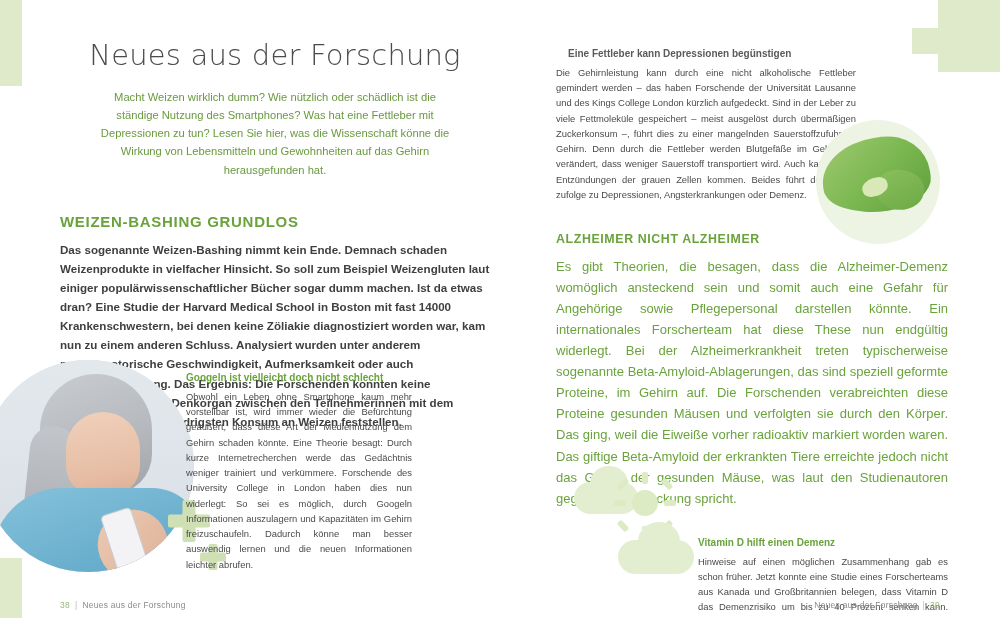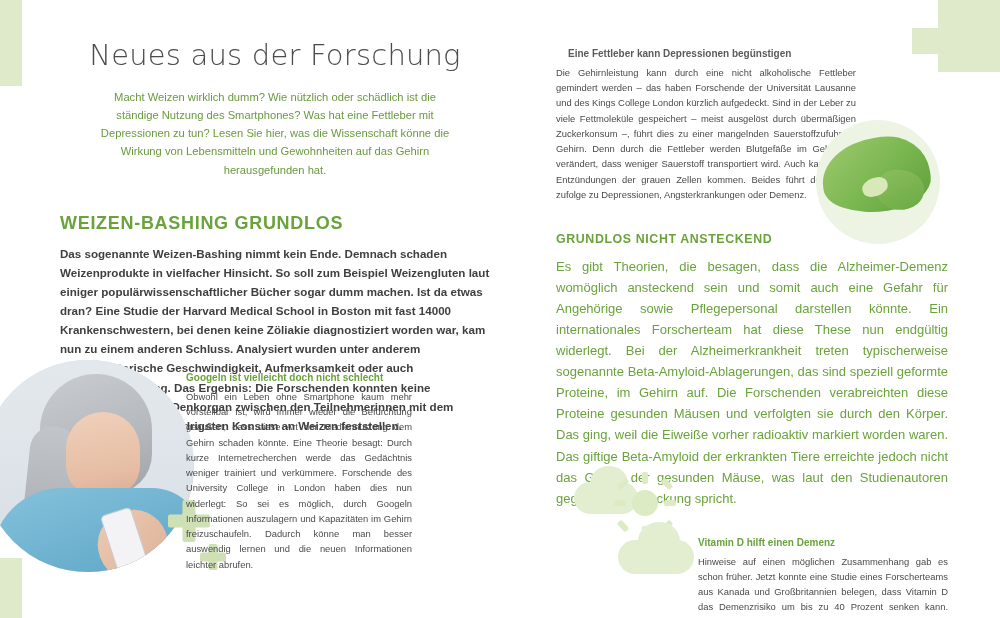--- a/index.html
+++ b/index.html
@@ -77,21 +77,21 @@
     font-size: 11.2px;
     line-height: 1.62;
     color: #6a9a3e;
     text-align: center;
     margin: 0 auto;
     width: 360px;
   }
 
   
   .sec-head {
-    font-size: 18px;
+    font-size: 15px;
     font-weight: bold;
     color: #6aa33c;
     letter-spacing: 0.7px;
     margin: 34px 0 10px 0;
   }
   .sec-head.small {
     font-size: 12.4px;
     letter-spacing: 0.6px;
   }
 
@@ -372,21 +372,21 @@
   </div>
 
   <div class="col-right">
 
     <div style="width:300px;">
       <div class="sub-head dark">Eine Fettleber kann Depressionen begünstigen</div>
       <p class="body-text">Die Gehirnleistung kann durch eine nicht alkoholische Fettleber gemindert werden – das haben Forschende der Universität Lausanne und des Kings College London kürzlich aufgedeckt. Sind in der Leber zu viele Fettmoleküle gespeichert – meist ausgelöst durch übermäßigen Zuckerkonsum –, führt dies zu einer mangelnden Sauerstoffzufuhr im Gehirn. Denn durch die Fettleber werden Blutgefäße im Gehirn so verändert, dass weniger Sauerstoff transportiert wird. Auch kann es zu Entzündungen der grauen Zellen kommen. Beides führt der Studie zufolge zu Depressionen, Angsterkrankungen oder Demenz.</p>
     </div>
 
     <div style="margin-top:30px;">
-      <h2 class="sec-head small" style="margin-top:0;">GRUNDLOS NICHT ANSTECKEND</h2>
+      <h2 class="sec-head small" style="margin-top:0;">ALZHEIMER NICHT ALZHEIMER</h2>
       <p class="body-text green">Es gibt Theorien, die besagen, dass die Alzheimer-Demenz womöglich ansteckend sein und somit auch eine Gefahr für Angehörige sowie Pflegepersonal darstellen könnte. Ein internationales Forscherteam hat diese These nun endgültig widerlegt. Bei der Alzheimerkrankheit treten typischerweise sogenannte Beta-Amyloid-Ablagerungen, das sind speziell geformte Proteine, im Gehirn auf. Die Forschenden verabreichten diese Proteine gesunden Mäusen und verfolgten sie durch den Körper. Das ging, weil die Eiweiße vorher radioaktiv markiert worden waren. Das giftige Beta-Amyloid der erkrankten Tiere erreichte jedoch nicht das Gehirn der gesunden Mäuse, was laut den Studienautoren gegen eine Ansteckung spricht.</p>
     </div>
 
     <div style="margin-top:28px; width:250px; margin-left:142px;">
       <div class="sub-head">Vitamin D hilft einen Demenz</div>
       <p class="body-text">Hinweise auf einen möglichen Zusammenhang gab es schon früher. Jetzt konnte eine Studie eines Forscherteams aus Kanada und Großbritannien belegen, dass Vitamin D das Demenzrisiko um bis zu 40 Prozent senken kann. Menschen mit einem niedrigen Vitamin-D-Spiegel sind entsprechend gefährdet. Das fettlösliche Vitamin ist für die Gesundheit von großer Bedeutung und wird hauptsächlich über die Sonne und – in kleineren Mengen – über die Nahrung aufgenommen. Bei älteren Menschen, die nicht oft mehr nach draußen kommen und in Gegenden mit wenig Sonnenlicht leben, können daher Vitamin-D-Präparate vor allem im Winter sinnvoll sein. Diese sollte man aber nicht auf eigene Faust nehmen, sondern sich vorher von einer Ärztin oder einem Arzt beraten lassen.</p>
     </div>
 
     <div class="liver-wrap">
       <div class="liver-bg"></div>
@@ -405,14 +405,22 @@
       <div class="ray" style="left:108px; top:52px; width:12px; height:6px;"></div>
       <div class="ray" style="left:64px; top:30px; width:6px; height:12px; transform:rotate(45deg);"></div>
       <div class="ray" style="left:108px; top:30px; width:6px; height:12px; transform:rotate(-45deg);"></div>
       <div class="ray" style="left:64px; top:72px; width:6px; height:12px; transform:rotate(-45deg);"></div>
       <div class="ray" style="left:108px; top:72px; width:6px; height:12px; transform:rotate(45deg);"></div>
       <div class="cloud cloud-b"></div>
       <div class="cloud-b2"></div>
     </div>
   </div>
 
+  <div class="footer">
+    <div class="footer-left">
+      <span class="folio">38</span><span class="sep">|</span><span>Neues aus der Forschung</span>
+    </div>
+    <div class="footer-right">
+      <span>Neues aus der Forschung</span><span class="sep">|</span><span class="folio">39</span>
+    </div>
+  </div>
 
 </div>
 
 </body></html>

